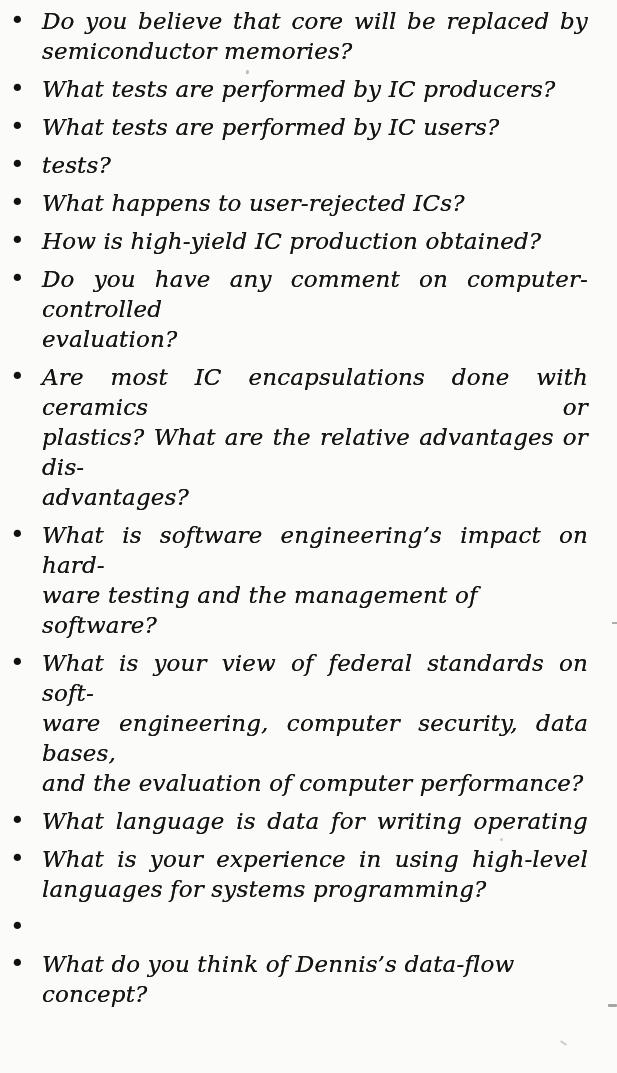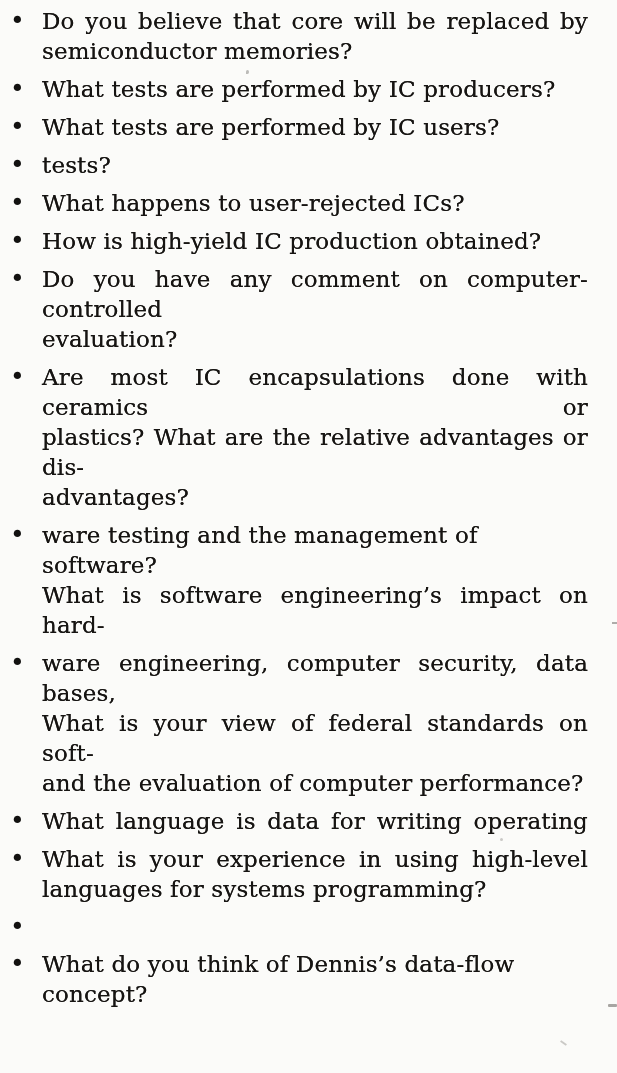--- a/index.html
+++ b/index.html
@@ -44,20 +44,21 @@
   }
   .q-text {
     width: 548px;
     font-size: 23px;
     line-height: 30px;
     letter-spacing: 0.15px;
     text-shadow: 0 0 0.4px rgba(22, 20, 18, 0.85);
   }
   .line {
     text-align: left;
+    font-style: italic;
   }
   .line.just {
     text-align: justify;
     text-align-last: justify;
   }
   
   .artifact {
     position: absolute;
     background: #6f6c68;
   }
@@ -120,29 +121,29 @@
     <span class="bullet">•</span>
     <div class="q-text">
           <div class="line just">Are most IC encapsulations done with ceramics or</div>
           <div class="line just">plastics? What are the relative advantages or dis-</div>
           <div class="line">advantages?</div>
         </div>
   </div>
       <div class="q-item">
     <span class="bullet">•</span>
     <div class="q-text">
+          <div class="line just">What is software engineering’s impact on hard-</div>
           <div class="line">ware testing and the management of software?</div>
-          <div class="line just">What is software engineering’s impact on hard-</div>
         </div>
   </div>
       <div class="q-item">
     <span class="bullet">•</span>
     <div class="q-text">
+          <div class="line just">What is your view of federal standards on soft-</div>
           <div class="line just">ware engineering, computer security, data bases,</div>
-          <div class="line just">What is your view of federal standards on soft-</div>
           <div class="line">and the evaluation of computer performance?</div>
         </div>
   </div>
       <div class="q-item">
     <span class="bullet">•</span>
     <div class="q-text">
           <div class="line just">What language is data for writing operating</div>
         </div>
   </div>
       <div class="q-item">

